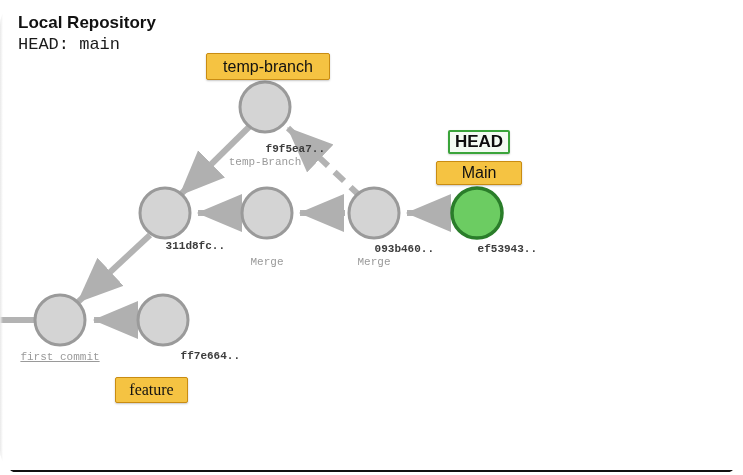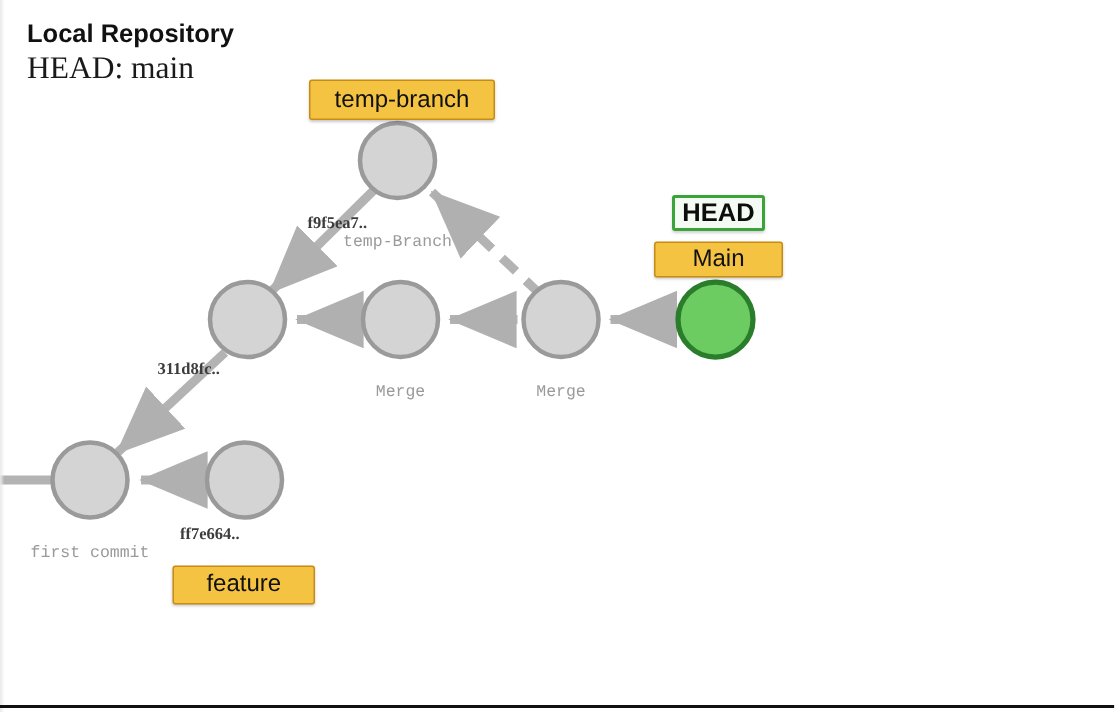--- a/index.html
+++ b/index.html
@@ -8,20 +8,21 @@
     padding: 0;
     background: #ffffff;
   }
   #stage {
     position: relative;
     width: 743px;
     height: 475px;
     background: #ffffff;
     overflow: hidden;
     font-family: "Liberation Sans", sans-serif;
+    border-radius: 25px;
   }
   #graph-svg {
     position: absolute;
     left: 0;
     top: 0;
     width: 743px;
     height: 475px;
   }
 
   
@@ -33,22 +34,22 @@
   }
   .repo-title {
     font-family: "Liberation Sans", sans-serif;
     font-size: 17px;
     font-weight: bold;
     color: #111111;
     line-height: 21px;
     white-space: nowrap;
   }
   .repo-head {
-    font-family: Liberation Serif, serif;
-    font-size: 21px;
+    font-family: Liberation Mono, monospace;
+    font-size: 17px;
     font-weight: normal;
     color: #1a1a1a;
     line-height: 22px;
     white-space: nowrap;
     margin-top: 1px;
   }
 
   
   .chip {
     position: absolute;
@@ -75,26 +76,26 @@
     font-family: "Liberation Sans", sans-serif;
     font-size: 17px;
     font-weight: bold;
     border-radius: 2px;
     box-shadow: 0 1px 2px rgba(0,0,0,0.18);
   }
 
   
   .node-hash {
     position: absolute;
-    font-family: Liberation Serif, serif;
+    font-family: Liberation Mono, monospace;
     font-size: 11px;
     font-weight: bold;
     color: #3c3c3c;
     white-space: nowrap;
-    text-align: left;
+    text-align: right;
     z-index: 5;
   }
   .node-msg {
     position: absolute;
     font-family: "Liberation Mono", monospace;
     font-size: 11px;
     font-weight: normal;
     color: #9a9a9a;
     white-space: nowrap;
     text-align: center;
@@ -169,33 +170,35 @@
   </div>
 
   <div class="chip chip-branch" style="left:436px; top:161px; width:86px; height:24px;">
     <span>Main</span>
   </div>
 
   <div class="chip chip-head" style="left:448px; top:130px; width:62px; height:24px;">
     <span>HEAD</span>
   </div>
 
-  <div class="chip chip-branch" style="left:115px; top:377px; width:95px; height:26px;">
+  <div class="chip chip-branch" style="left:115px; top:377px; width:73px; height:26px;font-family:Liberation Serif, serif;">
     <span>feature</span>
   </div>
 
   <div class="node-hash" style="left:205px; top:143px; width:120px;">f9f5ea7..</div>
   <div class="node-msg" style="left:195px; top:156px; width:140px;">temp-Branch</div>
 
   <div class="node-hash" style="left:105px; top:240px; width:120px;">311d8fc..</div>
 
   <div class="node-msg" style="left:207px; top:256px; width:120px;">Merge</div>
 
+  <div class="node-hash" style="left:314px; top:243px; width:120px;">093b460..</div>
   <div class="node-msg" style="left:334px; top:256px; width:80px;">Merge</div>
 
-
-  <div class="node-msg" style="left:10px; top:363px; width:100px;">first commit</div>
+  <div class="node-hash" style="left:417px; top:243px; width:120px;">ef53943..</div>
+
+  <div class="node-msg" style="left:10px; top:351px; width:100px;text-decoration:underline;">first commit</div>
 
   <div class="node-hash" style="left:120px; top:350px; width:120px;">ff7e664..</div>
 
   <div class="edge-fade-left"></div>
   <div class="bottom-rule"></div>
 </div>
 
 </body></html>

